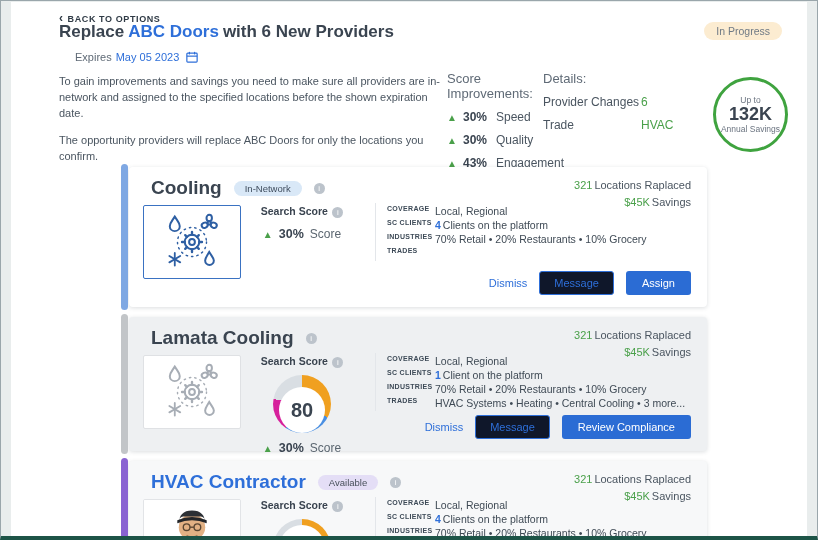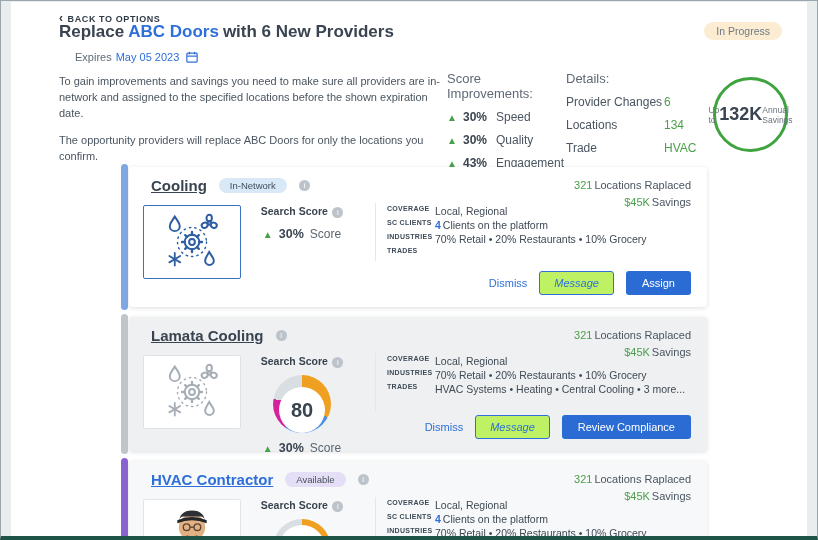--- a/index.html
+++ b/index.html
@@ -23,39 +23,39 @@
 
   
   .intro { position:absolute; left:58px; top:73px; width:382px; font-size:11px;
            color:#4a5560; line-height:1.45; }
   .intro p + p { margin-top:11px; }
   .improve { position:absolute; left:446px; top:70px; width:118px; }
   .col-heading { font-size:13px; color:var(--gray); margin-bottom:9px; }
   .imp-row { display:flex; align-items:center; margin-bottom:9px; font-size:12px; color:#4a5560; }
   .tri { color:var(--green); font-size:10px; width:16px; }
   .imp-row b { width:33px; color:var(--dark); }
-  .details-col { position:absolute; left:565px; top:70px; width:132px; }
+  .details-col { position:absolute; left:542px; top:70px; width:132px; }
   .det-row { display:flex; margin-bottom:9px; font-size:12px; }
   .det-row .lbl { width:98px; color:#4a5560; }
   .det-row .val { color:var(--green); }
   .savings-circle { position:absolute; left:712px; top:76px; width:75px; height:75px;
           border:3px solid var(--circle-green); border-radius:50%; display:flex;
-          flex-direction:row; align-items:center; justify-content:center; background:#fff; }
+          flex-direction:column; align-items:center; justify-content:center; background:#fff; }
   .savings-circle .sm { font-size:8.5px; color:#6b7480; }
   .savings-circle .amt { font-size:18px; font-weight:bold; color:var(--dark); line-height:1.1; }
 
   
   .card { position:absolute; left:128px; width:578px; background:#fff; border-radius:4px;
           box-shadow:0 1px 4px rgba(60,70,85,.18); }
   .card-1 { top:166px; height:140px; }
   .card-2 { top:316px; height:134px; background:#eef0f2; }
   .card-3 { top:460px; height:152px; background:#f7f8f9; }
   .accent { position:absolute; left:-8px; top:-3px; bottom:-3px; width:7px; border-radius:4px; }
   .card-head { position:absolute; left:22px; top:10px; display:flex; align-items:center; gap:12px; }
-  .card-title { font-size:15px; font-weight:bold; color:var(--dark);text-decoration:underline; }
+  .card-title { font-size:19px; font-weight:bold; color:var(--dark); }
   .card-title.link { color:var(--blue); cursor:pointer; }
   .pill { font-size:9.5px; padding:2px 11px; border-radius:9px; white-space:nowrap; }
   .pill-network { background:#d9e8f7; color:#3f4d5e; }
   .pill-awaiting { background:#d5d7da; color:#474f58; }
   .pill-available { background:#e4def6; color:#47505a; }
   .info { display:inline-block; width:11px; height:11px; border-radius:50%; background:#bcc3cb;
           color:#fff; font-size:8px; line-height:11px; text-align:center; cursor:pointer; }
   .card-topright { position:absolute; right:16px; top:10px; text-align:right; font-size:11px;
           color:#4a5560; line-height:17px; }
   .green-val { color:var(--green); margin-right:2px; }
@@ -85,22 +85,22 @@
   .vdivider { position:absolute; left:246px; top:36px; width:1px; height:58px; background:#e3e6ea; }
   .detail-grid { position:absolute; left:258px; top:38px; width:260px; }
   .dg-row { display:flex; align-items:flex-start; height:14px; margin-bottom:0; }
   .dg-label { width:48px; flex:none; font-size:7px; font-weight:bold; color:#3d4a57; letter-spacing:.3px; }
   .dg-val { font-size:10.5px; color:#3f4a55; white-space:nowrap; }
   .dg-val .blue-num { color:var(--blue); font-weight:bold; margin-right:2px; }
   .card-actions { position:absolute; right:16px; display:flex; align-items:center; gap:12px; }
   .card-1 .card-actions { top:104px; } .card-2 .card-actions { top:98px; }
   .btn-link { font-size:11px; color:var(--blue); background:none; border:none; cursor:pointer;
           font-family:inherit; }
-  .btn-outline { font-size:11px; color:var(--blue); background:#bef264; border:1px solid var(--blue);
-          border-radius:3px; padding:5px 14px; cursor:pointer; font-family:inherit;font-style:italic; }
+  .btn-outline { font-size:11px; color:var(--blue); background:#0f172a; border:1px solid var(--blue);
+          border-radius:3px; padding:5px 14px; cursor:pointer; font-family:inherit; }
   .btn-primary { font-size:11px; color:#fff; background:var(--btn-blue); border:none;
           border-radius:3px; padding:6px 16px; cursor:pointer; font-family:inherit; }
 </style>
 </head>
 <body>
 
 <div class="viewport">
   <div class="panel"></div>
 
   <div class="back">
@@ -144,24 +144,20 @@
       <b>43%</b>
       <span>Engagement</span>
     </div>
   </div>
 
   <div class="details-col">
     <div class="col-heading">Details:</div>
     <div class="det-row">
       <span class="lbl">Provider Changes</span>
       <span class="val">6</span>
-    </div>
-    <div class="det-row">
-      <span class="lbl">Locations</span>
-      <span class="val">134</span>
     </div>
     <div class="det-row">
       <span class="lbl">Trade</span>
       <span class="val">HVAC</span>
     </div>
   </div>
 
   <div class="savings-circle">
     <span class="sm">Up to</span>
     <span class="amt">132K</span>
@@ -291,20 +287,24 @@
         <span>Score</span>
       </div>
     </div>
     <div class="vdivider"></div>
     <div class="detail-grid">
       <div class="dg-row">
           <span class="dg-label">COVERAGE</span>
           <span class="dg-val">Local, Regional</span>
         </div>
       <div class="dg-row">
+          <span class="dg-label">SC CLIENTS</span>
+          <span class="dg-val"><span class="blue-num">1</span><span>Client on the platform</span></span>
+        </div>
+      <div class="dg-row">
           <span class="dg-label">INDUSTRIES</span>
           <span class="dg-val">70% Retail • 20% Restaurants • 10% Grocery</span>
         </div>
       <div class="dg-row">
           <span class="dg-label">TRADES</span>
           <span class="dg-val">HVAC Systems • Heating • Central Cooling • 3 more...</span>
         </div>
     </div>
     <div class="card-actions">
       <button class="btn-link">Dismiss</button>

